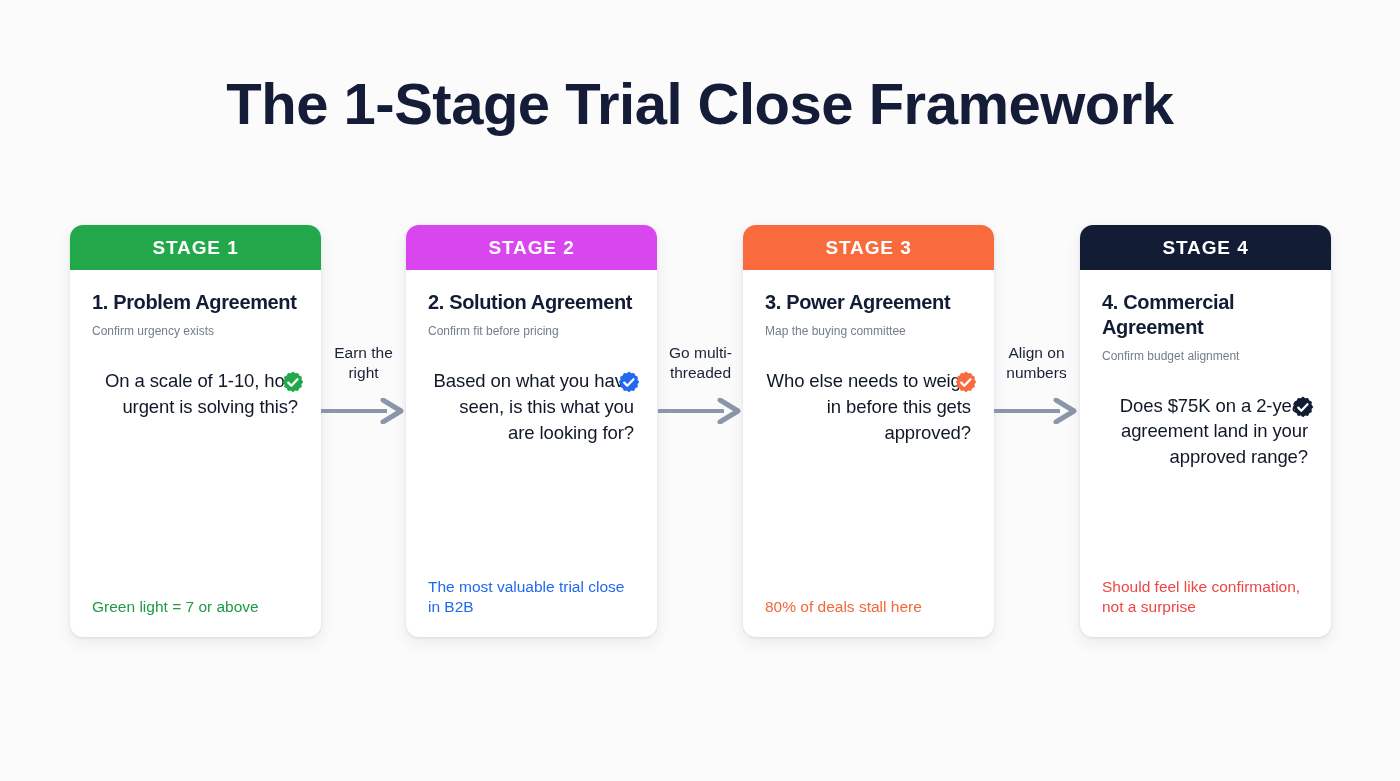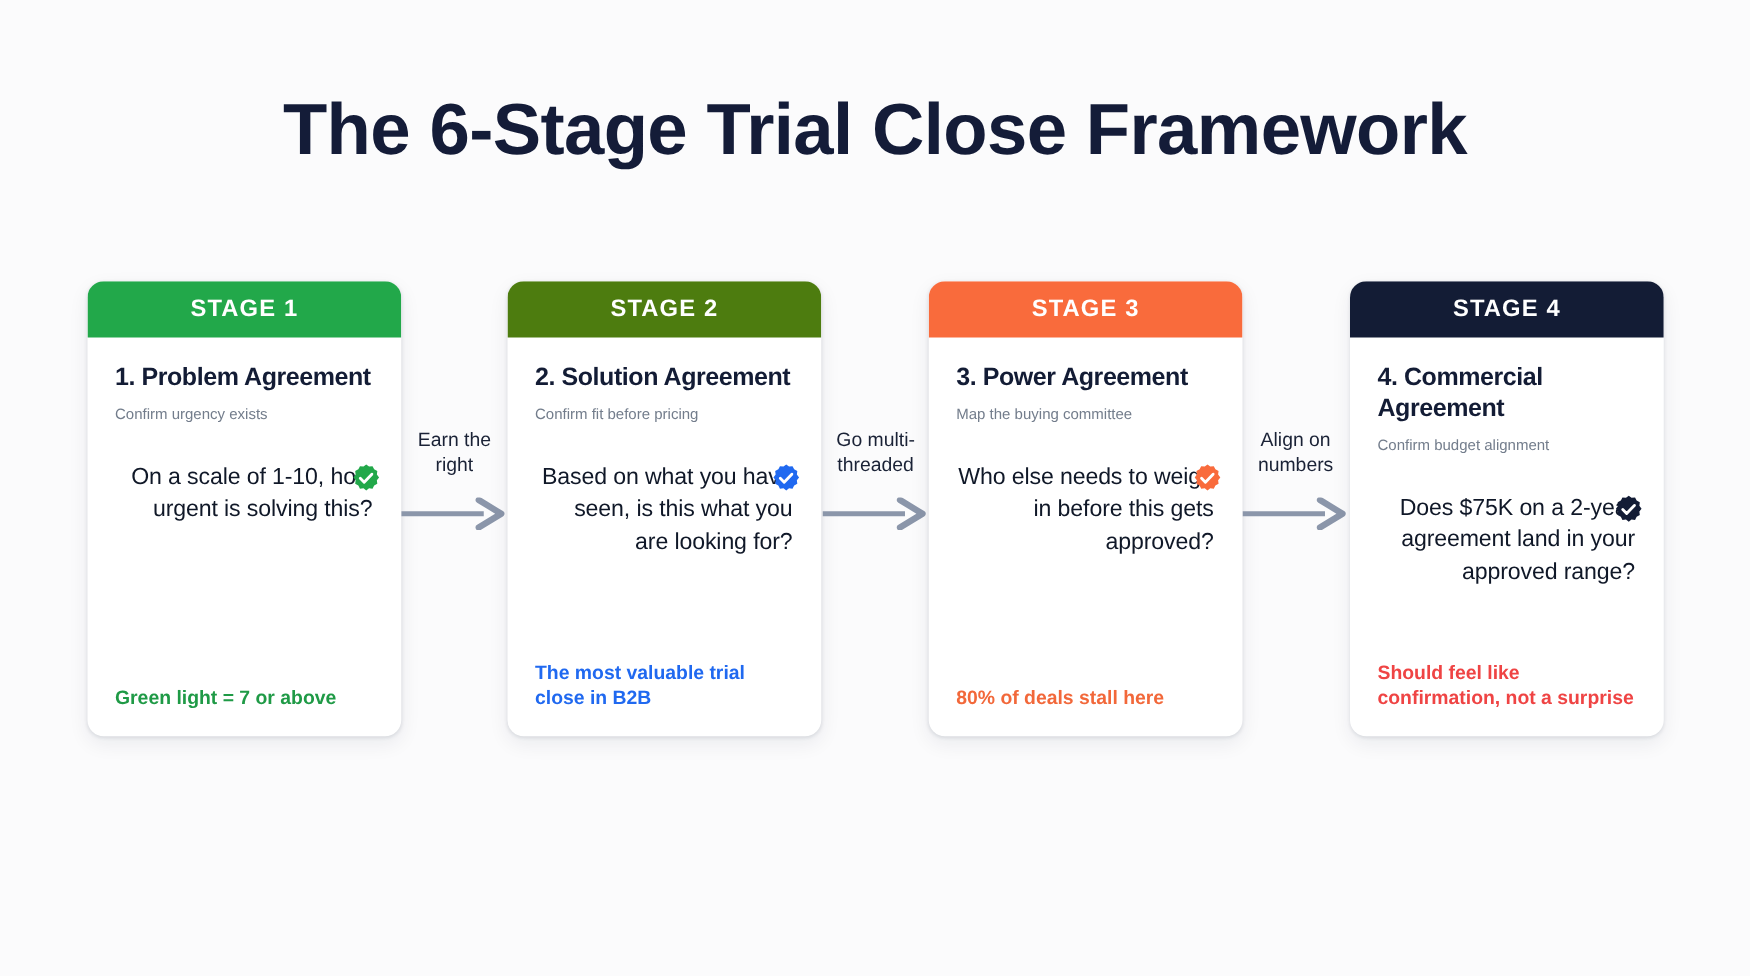--- a/index.html
+++ b/index.html
@@ -38,21 +38,21 @@
     left: 70px;
     width: 1262px;
     height: 412px;
   }
 
   
   .card {
     position: absolute;
     top: 0;
     width: 251px;
-    height: 364px;
+    height: 412px;
     background: #ffffff;
     border-radius: 13px;
     box-shadow: 0 1px 3px rgba(20,28,56,0.10), 0 6px 16px rgba(20,28,56,0.07);
     overflow: hidden;
     display: flex;
     flex-direction: column;
   }
   .card.c0 { left: 0px; }
   .card.c1 { left: 336px; }
   .card.c2 { left: 673px; }
@@ -115,21 +115,21 @@
     right: -6px;
     width: 26px;
     height: 26px;
     display: block;
   }
 
   .card-footer {
     margin-top: auto;
     font-size: 15.5px;
     line-height: 1.30;
-    font-weight: bold;
+    font-weight: normal;
     padding-bottom: 2px;
   }
 
   
   .connector {
     position: absolute;
     top: 0;
     width: 85px;
     height: 412px;
     pointer-events: none;
@@ -156,21 +156,21 @@
     left: 0;
     width: 85px;
     height: 26px;
   }
 
   .connector-arrow svg { display: block; }
 </style>
 </head>
 <body>
 
-<h1 class="page-title">The 6-Stage Trial Close Framework</h1>
+<h1 class="page-title">The 1-Stage Trial Close Framework</h1>
 
 <div class="stage-row">
 
   <div class="card c0">
     <div class="card-header" style="background: rgb(34, 168, 74);">
       <span>STAGE 1</span>
     </div>
     <div class="card-body">
       <div class="card-title">1. Problem Agreement</div>
       <div class="card-subtitle">Confirm urgency exists</div>
@@ -191,21 +191,21 @@
     <div class="connector-label">Earn the right</div>
     <div class="connector-arrow">
       <svg width="85" height="26" viewBox="0 0 85 26">
         <line x1="0" y1="13" x2="66" y2="13" stroke="#8b96aa" stroke-width="4"></line>
         <polyline points="62,2 80,13 62,24" fill="none" stroke="#8b96aa" stroke-width="5" stroke-linecap="round" stroke-linejoin="round"></polyline>
       </svg>
     </div>
   </div>
 
   <div class="card c1">
-    <div class="card-header" style="background: #4d7c0f;">
+    <div class="card-header" style="background: #d946ef;">
       <span>STAGE 2</span>
     </div>
     <div class="card-body">
       <div class="card-title">2. Solution Agreement</div>
       <div class="card-subtitle">Confirm fit before pricing</div>
       <div class="card-question-wrap">
         <span class="badge-icon">
           <svg viewBox="0 0 24 24" width="26" height="26" aria-hidden="true">
             <path d="M12 1.4l2.05 1.63 2.6-.33 1.18 2.34 2.34 1.18-.33 2.6L21.47 11l-1.63 2.18.33 2.6-2.34 1.18-1.18 2.34-2.6-.33L12 20.6l-2.05-1.63-2.6.33-1.18-2.34-2.34-1.18.33-2.6L2.53 11l1.63-2.18-.33-2.6 2.34-1.18L7.35 2.7l2.6.33z" fill="#2069f0"></path>
             <path d="M7.6 11.7l2.85 2.85 5.7-5.95" fill="none" stroke="#ffffff" stroke-width="2.1" stroke-linecap="round" stroke-linejoin="round"></path>

